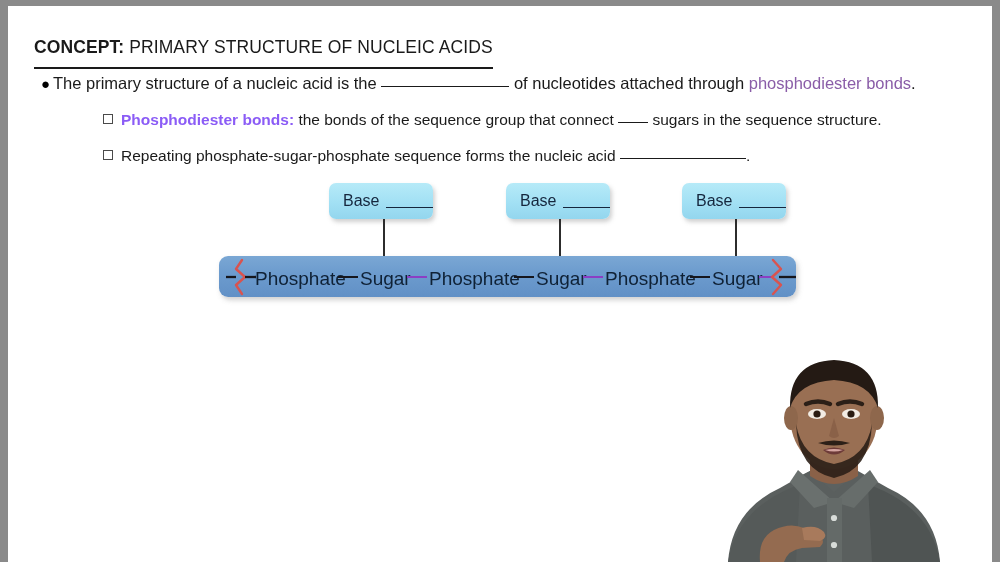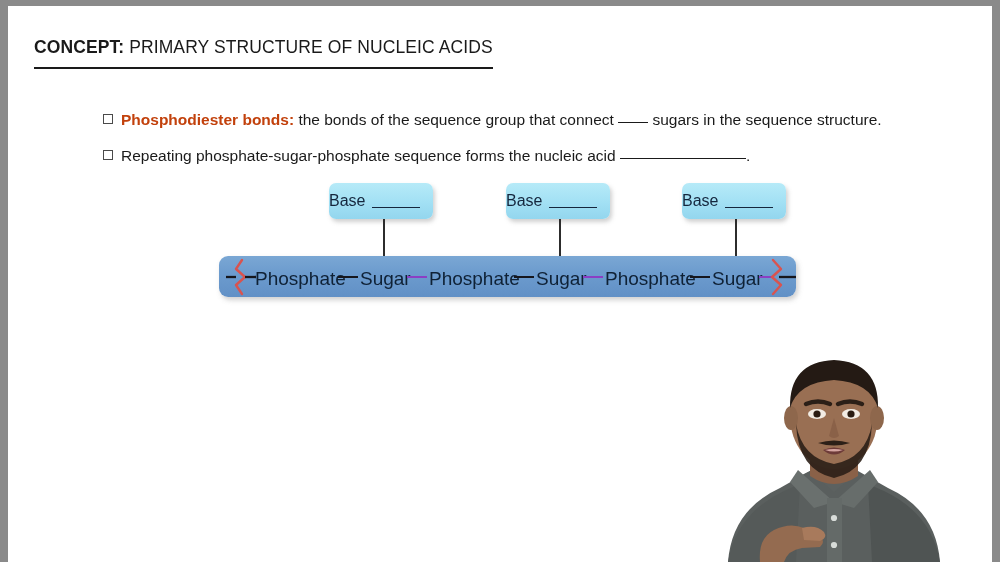--- a/index.html
+++ b/index.html
@@ -65,21 +65,21 @@
   .b2.r2 { top: 141px; }
   .sqbox {
     display: inline-block;
     width: 8px;
     height: 8px;
     border: 1.3px solid #4a4a4a;
     margin-right: 8px;
     vertical-align: 1px;
   }
   .purple-link { color: #8a5da8; }
-  .purple-bold { color: #c2410c; font-weight: bold; }
+  .purple-bold { color: #8b5cf6; font-weight: bold; }
   .blank {
     display: inline-block;
     border-bottom: 1.6px solid #1a1a1a;
     vertical-align: 2px;
   }
   .blank.lg { width: 128px; }
   .blank.sm { width: 30px; }
   .blank.md { width: 126px; }
 
   
@@ -93,20 +93,21 @@
   }
 
   .base-box {
     position: absolute;
     height: 36px;
     border-radius: 7px;
     background: linear-gradient(180deg,#b6eaf8 0%, #a2e0f4 55%, #93d6ee 100%);
     box-shadow: 2px 3px 4px rgba(120,120,120,0.35);
     display: flex;
     align-items: center;
+    padding-left: 14px;
     box-sizing: border-box;
   }
   .base-box .lbl {
     font-size: 16px;
     color: #15263d;
     margin-right: 7px;
   }
   .base-box .ul {
     display: inline-block;
     width: 48px;
@@ -161,20 +162,23 @@
 </style>
 </head>
 <body>
 
 <div id="slide">
 
   <div id="heading">
     <span class="kw">CONCEPT:</span><span> PRIMARY STRUCTURE OF NUCLEIC ACIDS</span>
   </div>
 
+  <div class="b1">
+    <span class="dot">●</span><span>The primary structure of a nucleic acid is the </span><span class="blank lg"></span><span> of nucleotides attached through </span><span class="purple-link">phosphodiester bonds</span><span>.</span>
+  </div>
 
   <div class="b2 r1">
     <span class="sqbox"></span><span class="purple-bold">Phosphodiester bonds:</span><span> the bonds of the sequence group that connect </span><span class="blank sm"></span><span> sugars in the sequence structure.</span>
   </div>
 
   <div class="b2 r2">
     <span class="sqbox"></span><span>Repeating phosphate-sugar-phosphate sequence forms the nucleic acid </span><span class="blank md"></span><span>.</span>
   </div>
 
   <div id="diagram">

